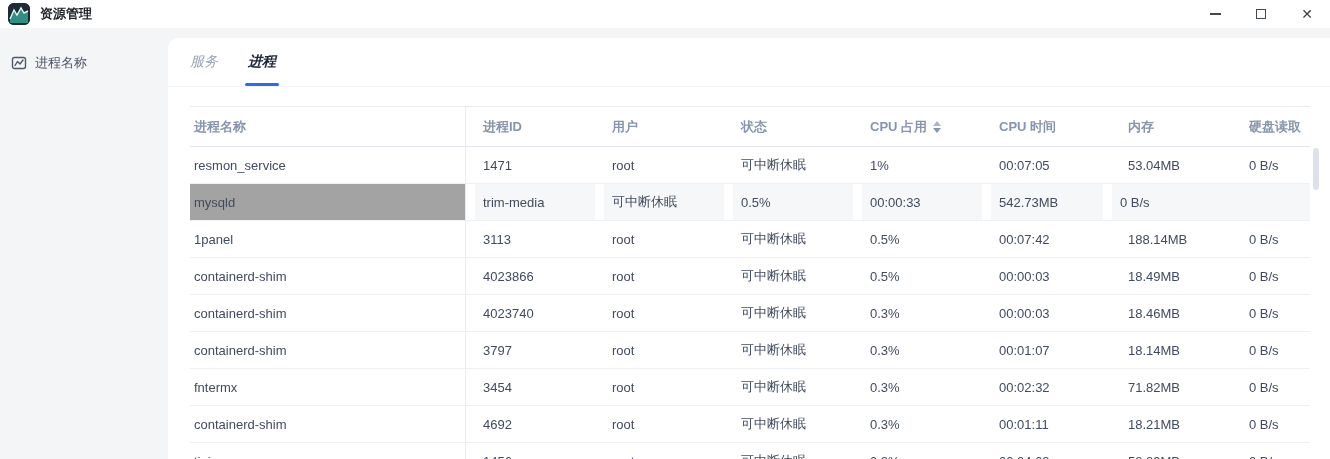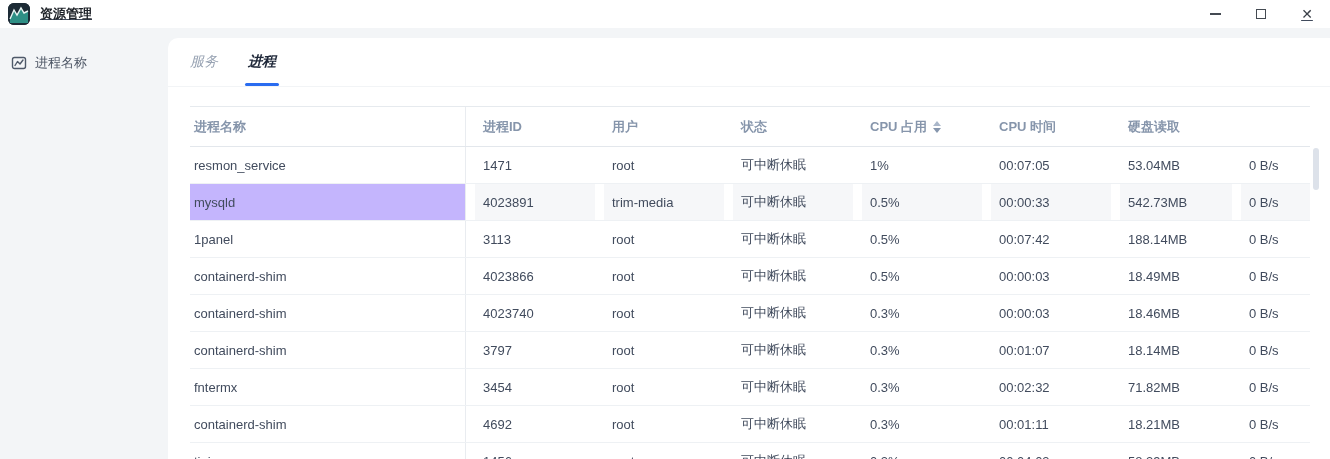--- a/index.html
+++ b/index.html
@@ -6,21 +6,21 @@
   html,body { width:1330px; height:459px; overflow:hidden; }
   body {
     font-family:"Liberation Sans","DejaVu Sans",sans-serif;
     font-size:13px; color:#414b5d; background:#f3f5f7;
   }
   .app { position:relative; width:1330px; height:459px; overflow:hidden; }
 
   
   .titlebar {
     position:absolute; top:0; left:0; right:0; height:28px;
-    background:#ffffff; display:flex; align-items:center;text-decoration:underline;
+    background:#ffffff; display:flex; align-items:center;
   }
   .app-icon {
     width:22px; height:22px; margin-left:8px; border-radius:6px;
     background:#1d2b36; overflow:hidden; flex:0 0 auto;
   }
   .titlebar-title { margin-left:10px; font-weight:bold; font-size:13px; color:#1f2329; }
   .win-controls { margin-left:auto; display:flex; height:100%; }
   .win-btn { width:46px; height:100%; display:flex; align-items:center; justify-content:center; cursor:pointer; }
   .glyph-min { width:11px; height:0; border-top:2px solid #444a52; display:block; }
   .glyph-max { width:10px; height:10px; border:1.5px solid #444a52; display:block; }
@@ -59,21 +59,21 @@
   .t-cell {
     padding-left:8px; white-space:nowrap; overflow:hidden;
     height:100%; display:flex; align-items:center;
   }
   .col-0 { width:276px; padding-left:4px; border-right:1px solid #e9ecf0; }
   .col-1,.col-2,.col-3,.col-4,.col-5 { width:120px; }
   .col-6 { width:112px; }
   .col-7 { flex:1; }
   .t-head .t-cell { color:#8695ab; font-weight:bold; font-size:13px; }
   .t-row.highlight .t-cell { background:#f6f7f9; }
-  .t-row.highlight .col-0 { background:#c4b5fd; }
+  .t-row.highlight .col-0 { background:#a3a3a3; }
 
   .sorter { display:inline-flex; flex-direction:column; margin-left:6px; gap:2px; cursor:pointer; }
   .caret-up { width:0; height:0; border-left:4px solid transparent; border-right:4px solid transparent; border-bottom:5px solid #aab7ca; }
   .caret-down { width:0; height:0; border-left:4px solid transparent; border-right:4px solid transparent; border-top:5px solid #8696ad; }
 
   
   .scroll-thumb {
     position:absolute; right:11px; top:110px; width:6px; height:42px;
     border-radius:3px; background:#dde2ea; cursor:pointer;
   }
@@ -134,37 +134,37 @@
         <div class="t-cell col-2">用户</div>
         <div class="t-cell col-3">状态</div>
         <div class="t-cell col-4">
           <span>CPU 占用</span>
           <span class="sorter">
             <span class="caret-up"></span>
             <span class="caret-down"></span>
           </span>
         </div>
         <div class="t-cell col-5">CPU 时间</div>
+        <div class="t-cell col-6">内存</div>
         <div class="t-cell col-7">硬盘读取</div>
       </div>
       <div>
   <div class="t-row">
     <div class="t-cell col-0">resmon_service</div>
     <div class="t-cell col-1">1471</div>
     <div class="t-cell col-2">root</div>
     <div class="t-cell col-3">可中断休眠</div>
     <div class="t-cell col-4">1%</div>
     <div class="t-cell col-5">00:07:05</div>
     <div class="t-cell col-6">53.04MB</div>
     <div class="t-cell col-7">0 B/s</div>
   </div>
 
   <div class="t-row highlight">
     <div class="t-cell col-0">mysqld</div>
-    <div class="t-cell col-1">4023891</div>
     <div class="t-cell col-2">trim-media</div>
     <div class="t-cell col-3">可中断休眠</div>
     <div class="t-cell col-4">0.5%</div>
     <div class="t-cell col-5">00:00:33</div>
     <div class="t-cell col-6">542.73MB</div>
     <div class="t-cell col-7">0 B/s</div>
   </div>
 
   <div class="t-row">
     <div class="t-cell col-0">1panel</div>

